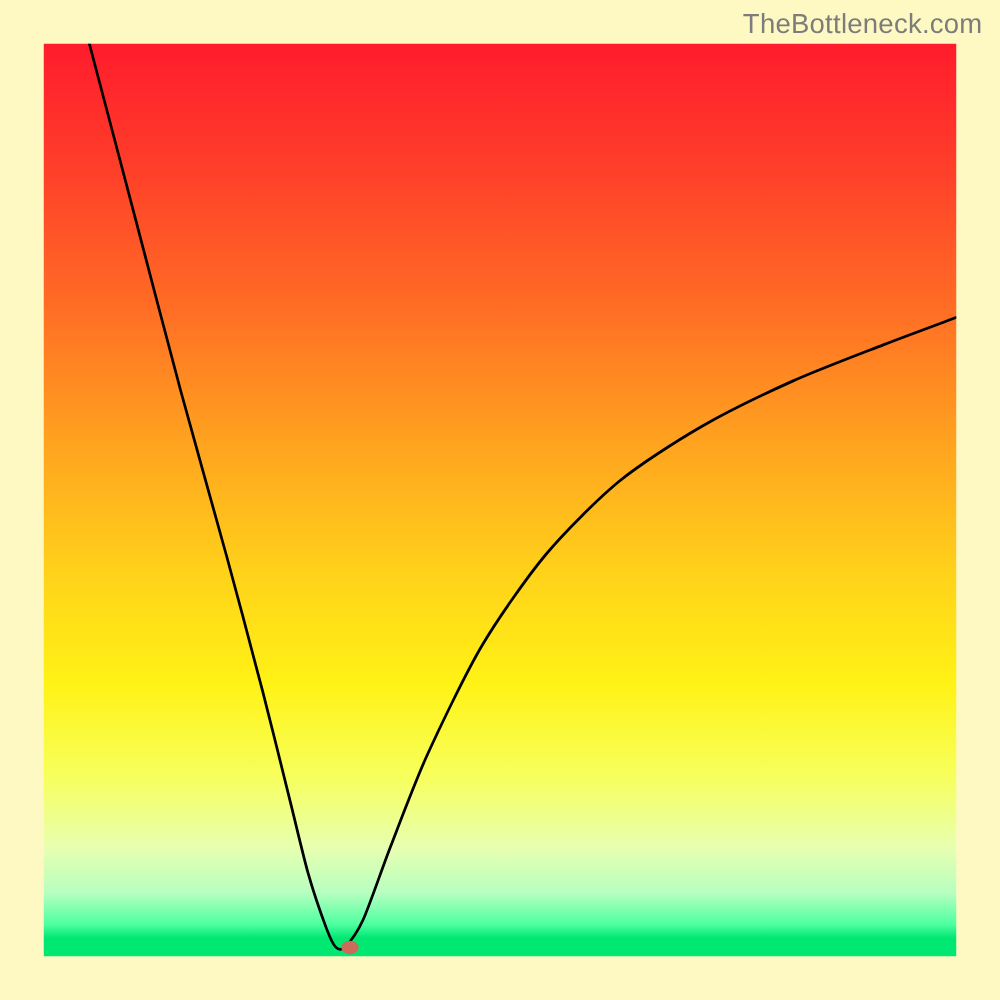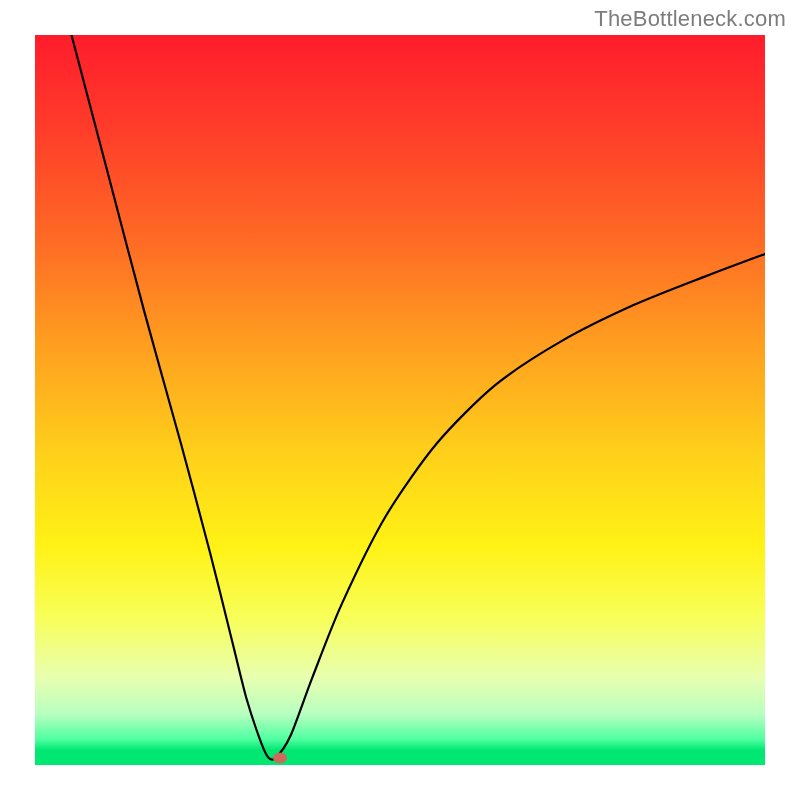--- a/index.html
+++ b/index.html
@@ -8,21 +8,21 @@
     width: 800px;
     height: 800px;
     background: #000;
     font-family: Arial, Helvetica, sans-serif;
     overflow: hidden;
   }
   .frame {
     position: relative;
     width: 800px;
     height: 800px;
-    background: #ffffff;
+    background: #fef9c3;
   }
   .plot-area {
     position: absolute;
     left: 35px;
     top: 35px;
     width: 730px;
     height: 730px;
     background: linear-gradient(to bottom,
       #ff1c2c 0%,
       #ff3a2a 12%,

